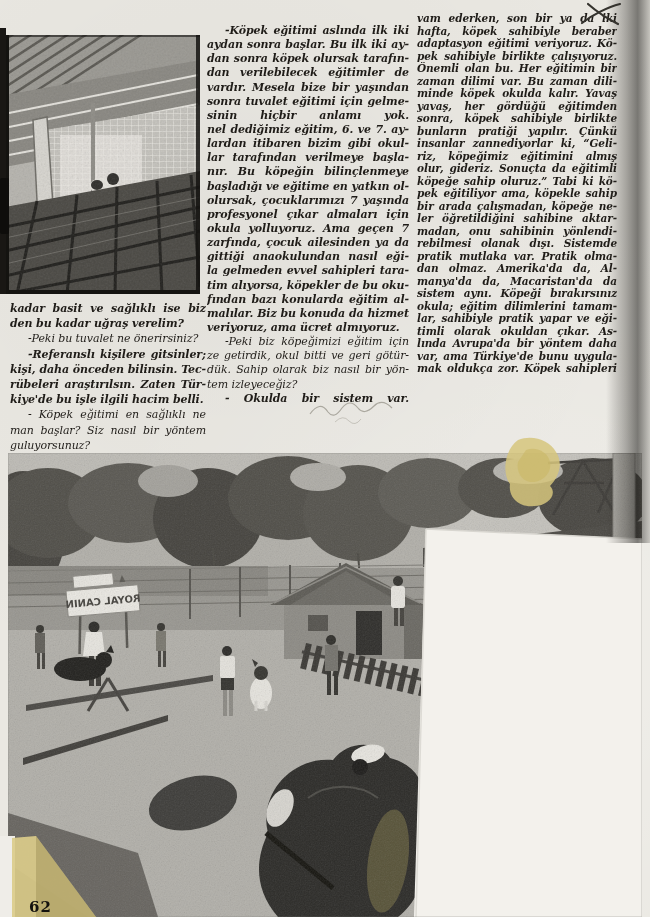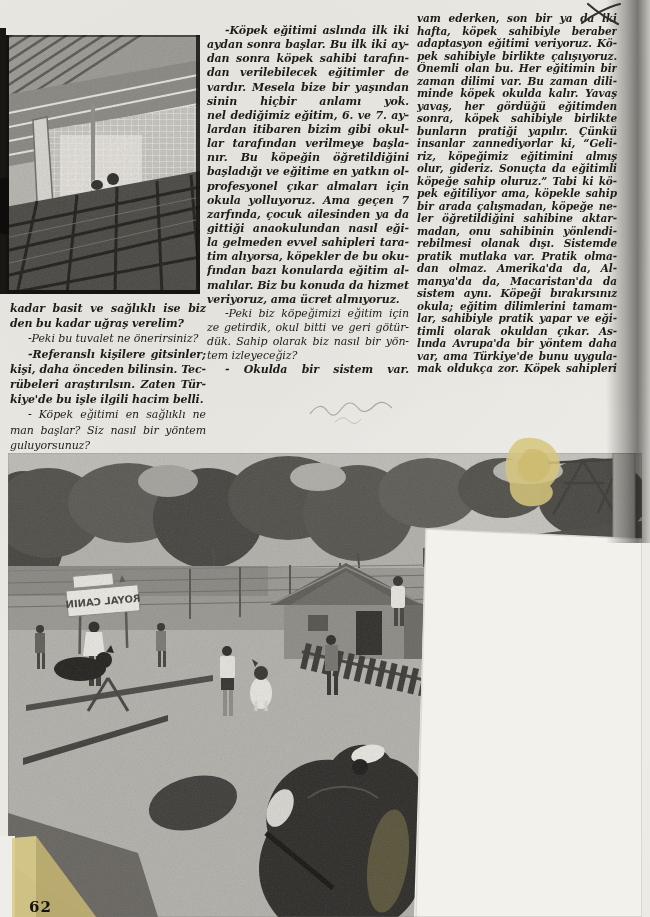--- a/index.html
+++ b/index.html
@@ -138,29 +138,31 @@
       <div class="line b">kişi, daha önceden bilinsin. Tec-</div>
       <div class="line b">rübeleri araştırılsın. Zaten Tür-</div>
       <div class="line b ragged">kiye'de  bu işle ilgili hacim belli.</div>
       <div class="line ind">- Köpek eğitimi en sağlıklı ne za-</div>
       <div class="line">man başlar? Siz nasıl bir yöntem uy-</div>
       <div class="line ragged">guluyorsunuz?</div>
     </div>
   <div class="col col-mid">
       <div class="line b ind">-Köpek eğitimi aslında ilk iki</div>
       <div class="line b">aydan sonra başlar. Bu ilk iki ay-</div>
-      <div class="line b">dan sonra köpek sahibi tarafın-</div>
+      <div class="line b">dan sonra köpek olursak tarafın-</div>
       <div class="line b">dan verilebilecek eğitimler de</div>
       <div class="line b">vardır. Mesela bize bir yaşından</div>
+      <div class="line b">sonra tuvalet eğitimi için gelme-</div>
       <div class="line b">sinin hiçbir anlamı yok. Profesyo-</div>
       <div class="line b">nel dediğimiz eğitim, 6. ve 7. ay-</div>
       <div class="line b">lardan itibaren bizim gibi okul-</div>
       <div class="line b">lar tarafından verilmeye başla-</div>
-      <div class="line b">nır. Bu köpeğin öğretildiğini</div>
+      <div class="line b">nır. Bu köpeğin bilinçlenmeye</div>
       <div class="line b">başladığı ve eğitime en yatkın ol-</div>
+      <div class="line b">olursak, çocuklarımızı 7 yaşında</div>
       <div class="line b">profesyonel çıkar almaları için</div>
       <div class="line b">okula yolluyoruz. Ama geçen 7 yıl</div>
       <div class="line b">zarfında, çocuk ailesinden ya da</div>
       <div class="line b">gittiği anaokulundan nasıl eği-</div>
       <div class="line b">la gelmeden evvel sahipleri tara-</div>
       <div class="line b">tim alıyorsa, köpekler de bu oku-</div>
       <div class="line b">fından bazı konularda eğitim al-</div>
       <div class="line b">malılar. Biz bu konuda da hizmet</div>
       <div class="line b ragged">veriyoruz, ama ücret almıyoruz.</div>
       <div class="line ind">-Peki biz köpeğimizi eğitim için si-</div>

